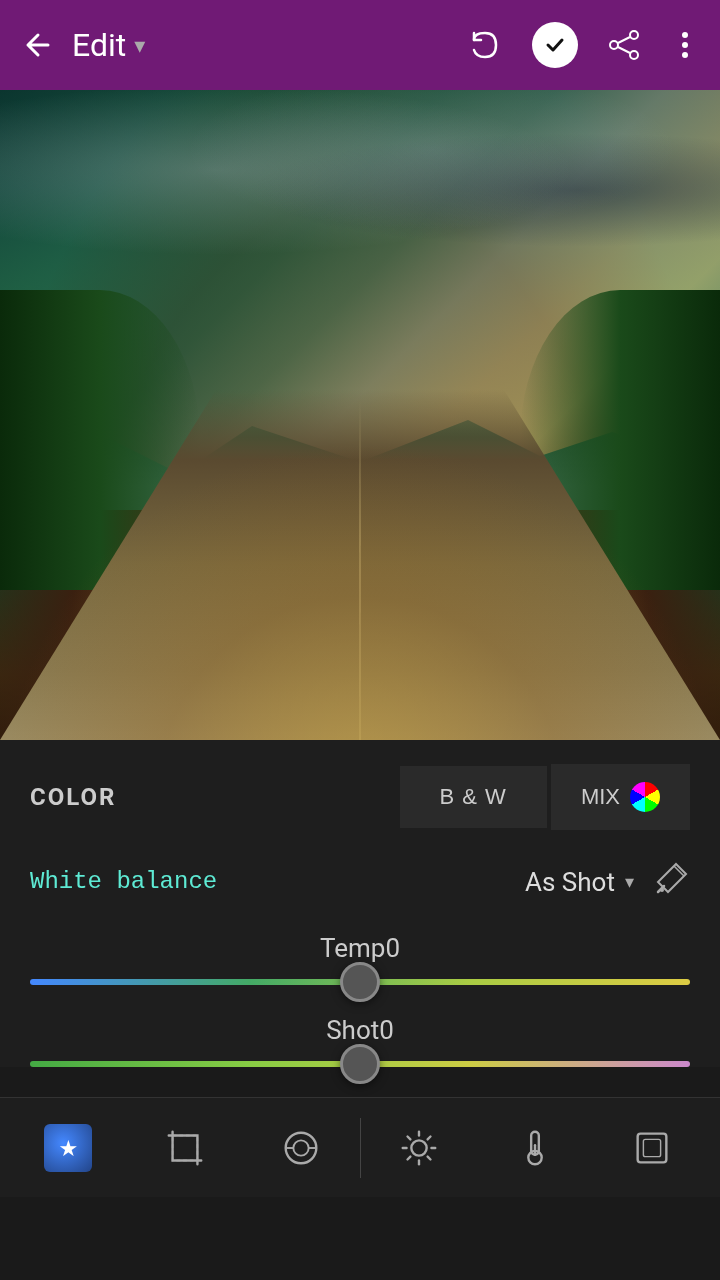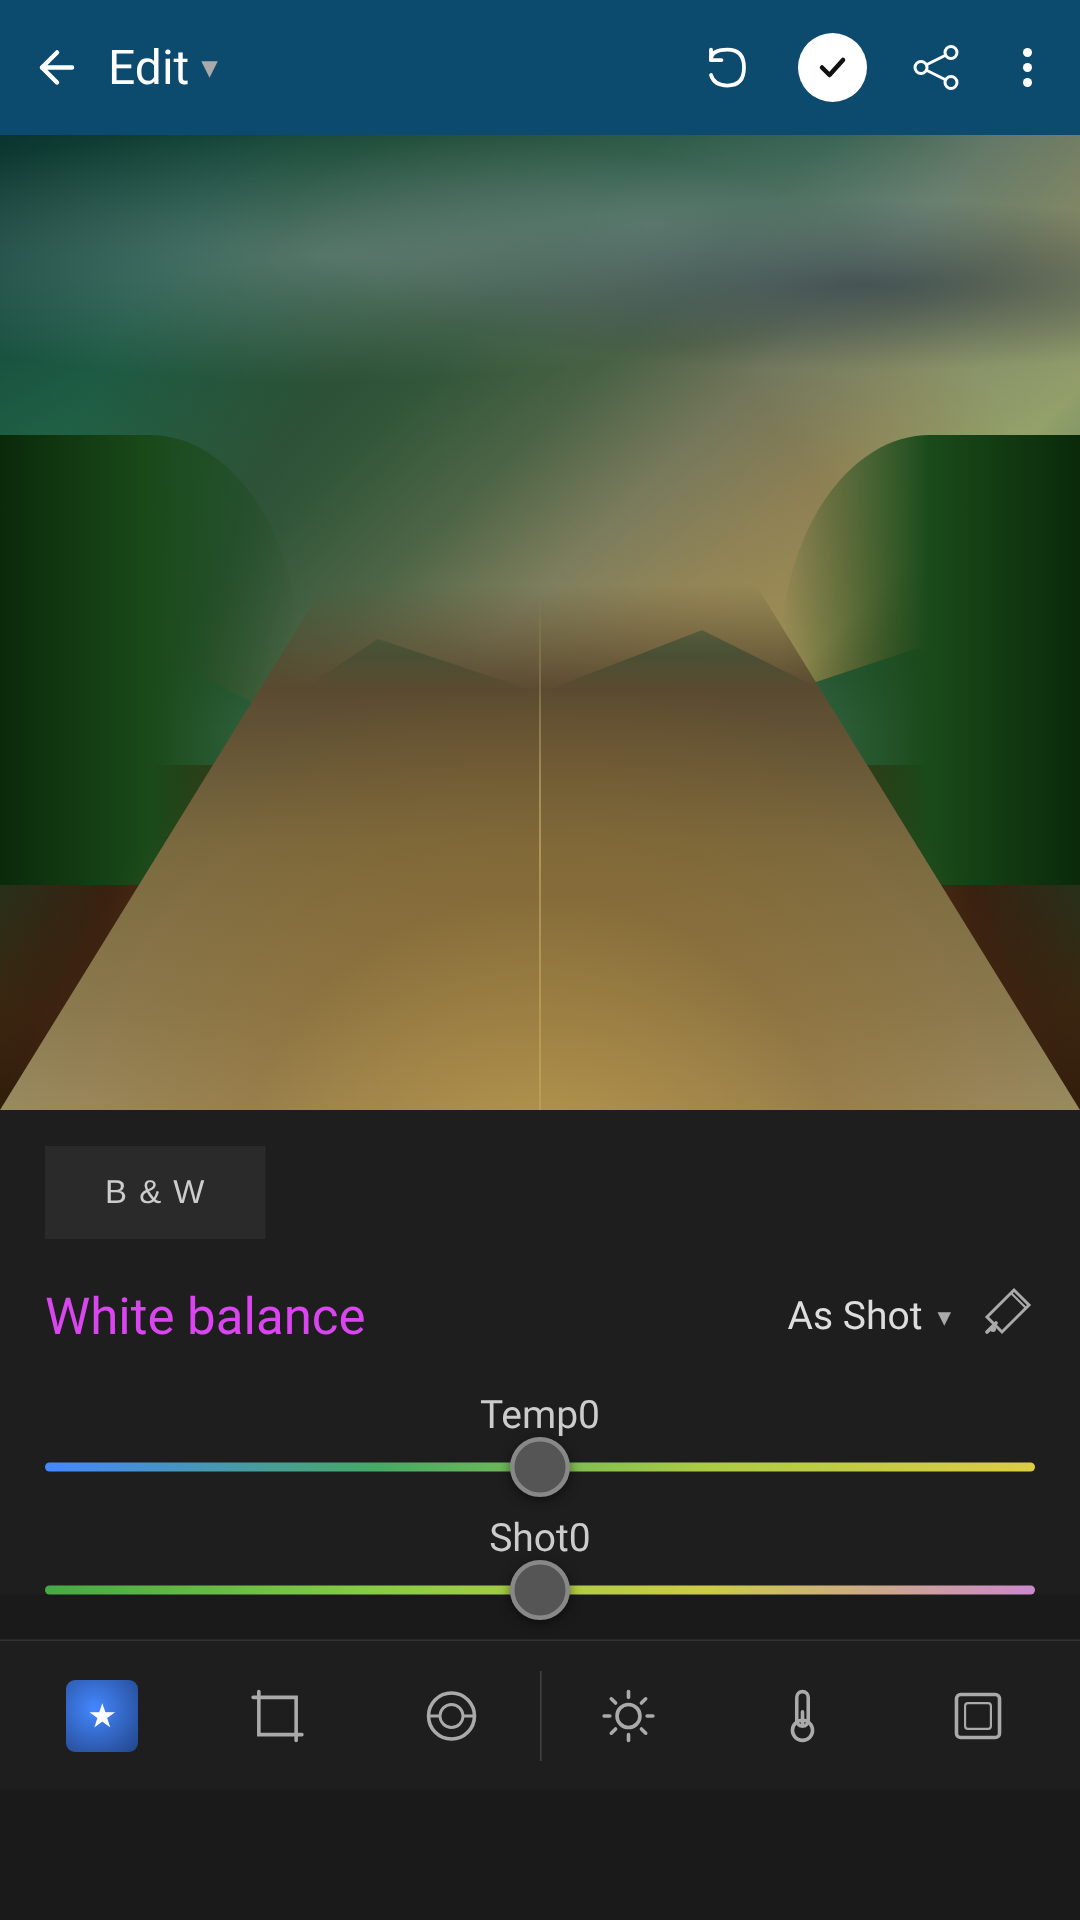--- a/index.html
+++ b/index.html
@@ -11,21 +11,21 @@
       background: #1a1a1a;
       font-family: 'Roboto', Arial, sans-serif;
       color: #fff;
       overflow-x: hidden;
     }
 
     
     .top-bar {
       width: 720px;
       height: 90px;
-      background: #0c4a6e;
+      background: #701a75;
       display: flex;
       align-items: center;
       padding: 0 20px;
       justify-content: space-between;
     }
     .top-bar-left {
       display: flex;
       align-items: center;
       gap: 16px;
     }
@@ -201,23 +201,24 @@
       background: conic-gradient(red 0deg 60deg, yellow 60deg 120deg, lime 120deg 180deg, cyan 180deg 240deg, blue 240deg 300deg, magenta 300deg 360deg);
     }
 
     
     .wb-row {
       display: flex;
       align-items: center;
       margin-bottom: 30px;
     }
     .wb-label {
-      font-size: 34px;
-      color: #d946ef;
+      font-size: 24px;
+      color: #5eead4;
       flex: 1;
+      font-family: Liberation Mono, monospace;
     }
     .wb-dropdown {
       display: flex;
       align-items: center;
       gap: 10px;
       cursor: pointer;
       margin-right: 20px;
     }
     .wb-value {
       font-size: 26px;
@@ -390,21 +391,26 @@
 
     <div class="road-line"></div>
 
     <div class="glow"></div>
   </div>
 </div>
 
 <div class="bottom-panel">
 
   <div class="mode-row">
+    <span class="mode-label">COLOR</span>
     <button class="mode-btn bw">B &amp; W</button>
+    <button class="mix-btn">
+      <span>MIX</span>
+      <div class="mix-color-circle"></div>
+    </button>
   </div>
 
   <div class="wb-row">
     <span class="wb-label">White balance</span>
     <div class="wb-dropdown">
       <span class="wb-value">As Shot</span>
       <span class="wb-arrow">▾</span>
     </div>
     <button class="wb-eyedropper">
       <svg width="36" height="36" viewBox="0 0 36 36" fill="none">

